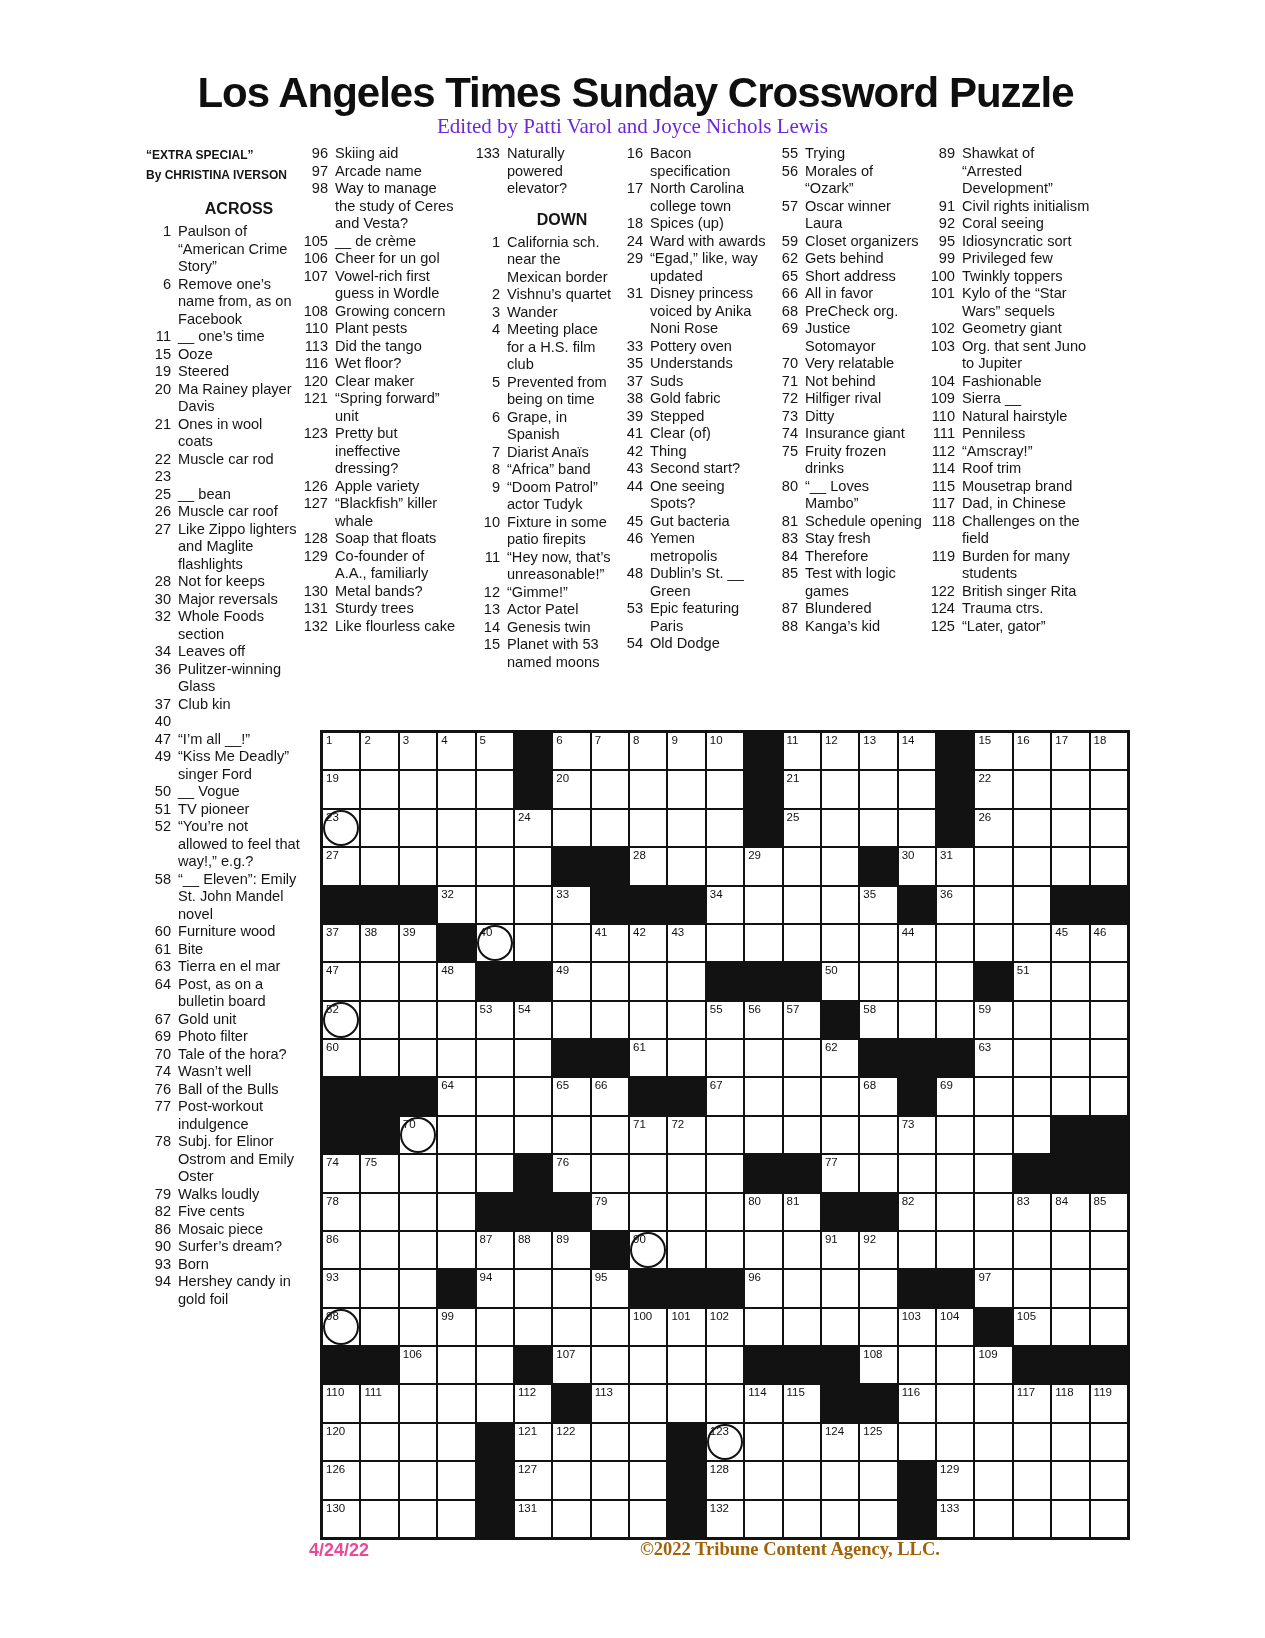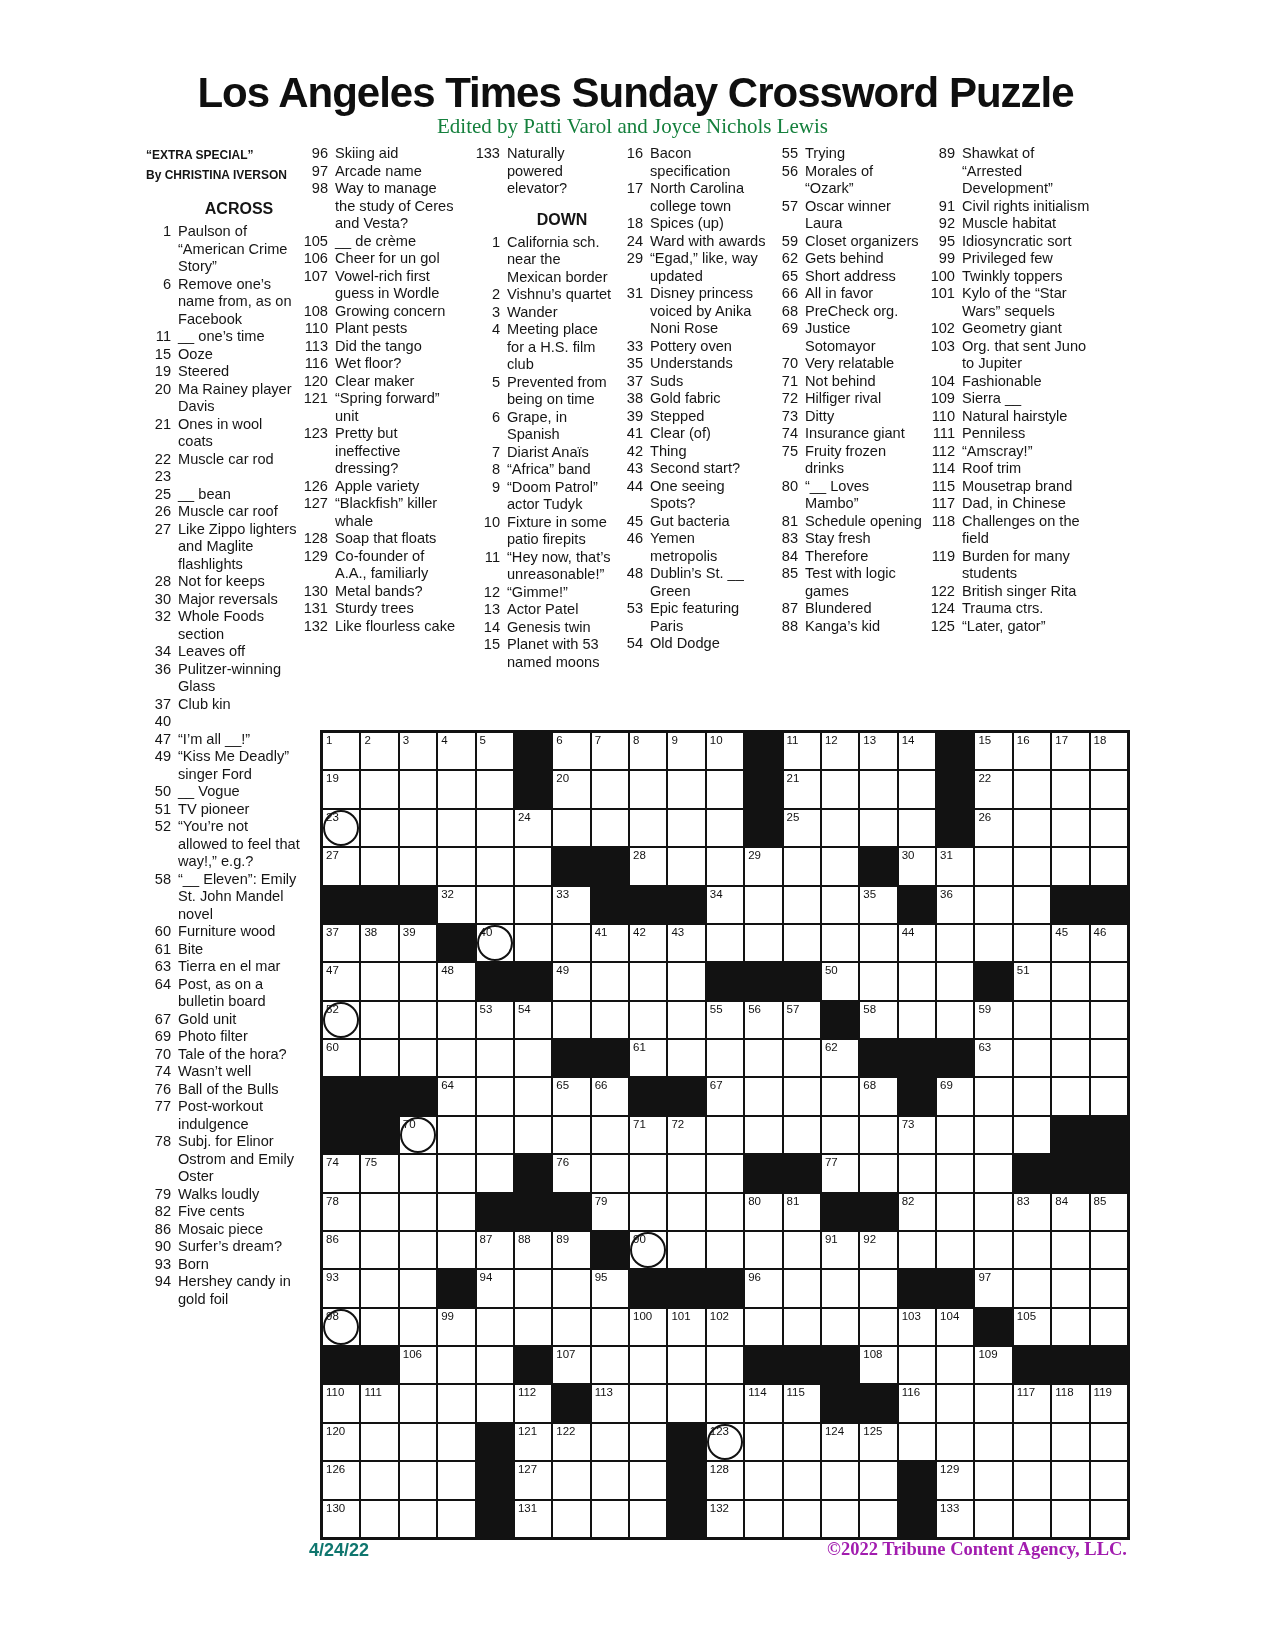--- a/index.html
+++ b/index.html
@@ -1,21 +1,21 @@
 <!DOCTYPE html>
 <html><head>
 <meta charset="utf-8">
 <style>
   html,body{margin:0;padding:0;background:#fff;}
   .page{position:relative;width:1265px;height:1638px;background:#fff;overflow:hidden;
         font-family:"Liberation Sans",sans-serif;color:#151515;}
   .title{position:absolute;top:66px;left:0;width:100%;text-align:center;margin:3px;
          font-size:42px;font-weight:bold;letter-spacing:-1px;color:#0f0f0f;}
   .subtitle{position:absolute;top:114px;left:0;width:100%;text-align:center;
-            font-family:"Liberation Serif",serif;font-size:21px;color:#15803d;}
+            font-family:"Liberation Serif",serif;font-size:21px;color:#6d28d9;}
   .clue-col{position:absolute;top:145px;font-size:14.6px;line-height:17.5px;}
   #col1{left:146px;width:154px;}
   #col2{left:303px;width:154px;}
   #col3{left:475px;width:142px;}
   #col4{left:618px;width:148px;}
   #col5{left:773px;width:150px;}
   #col6{left:930px;width:160px;}
   .puzzle-name,.byline{font-weight:bold;font-size:12px;line-height:20px;}
   .section-label{font-weight:bold;font-size:16px;line-height:18px;text-align:center;
                  padding-left:32px;margin:13px 0 5px 0;}
@@ -23,23 +23,23 @@
   .clue{display:flex;}
   .cn{flex:0 0 32px;text-align:right;padding-right:7px;box-sizing:border-box;}
   .ct{flex:1;}
   #grid{position:absolute;left:320px;top:730px;width:804px;height:804px;
         background:#121212;border:3px solid #121212;
         display:grid;grid-template-columns:repeat(21,1fr);grid-template-rows:repeat(21,1fr);gap:2px;}
   .cell{background:#fff;position:relative;}
   .cell.black{background:#121212;}
   .num{position:absolute;top:1px;left:3px;font-size:11.5px;line-height:12px;color:#111;}
   .ring{position:absolute;inset:0px;border:2.5px solid #121212;border-radius:50%;}
-  .date{position:absolute;left:309px;top:1540px;font-size:18px;font-weight:bold;color:#0f766e;}
-  .copyright{position:absolute;left:640px;top:1539px;width:487px;text-align:right;
-             font-family:"Liberation Serif",serif;font-weight:bold;font-size:18.5px;color:#a21caf;}
+  .date{position:absolute;left:309px;top:1540px;font-size:18px;font-weight:bold;color:#ec4899;}
+  .copyright{position:absolute;left:640px;top:1539px;width:487px;text-align:left;
+             font-family:"Liberation Serif",serif;font-weight:bold;font-size:18.5px;color:#a16207;}
 </style>
 </head>
 <body>
 
 <div class="page">
 
   <h1 class="title">Los Angeles Times Sunday Crossword Puzzle</h1>
   <div class="subtitle">Edited by Patti Varol and Joyce Nichols Lewis</div>
 
   <div class="clue-col" id="col1">
@@ -556,21 +556,21 @@
         <div class="clue">
           <span class="cn">89</span>
           <span class="ct">Shawkat of “Arrested Development”</span>
         </div>
         <div class="clue">
           <span class="cn">91</span>
           <span class="ct">Civil rights initialism</span>
         </div>
         <div class="clue">
           <span class="cn">92</span>
-          <span class="ct">Muscle habitat</span>
+          <span class="ct">Coral seeing</span>
         </div>
         <div class="clue">
           <span class="cn">95</span>
           <span class="ct">Idiosyncratic sort</span>
         </div>
         <div class="clue">
           <span class="cn">99</span>
           <span class="ct">Privileged few</span>
         </div>
         <div class="clue">

